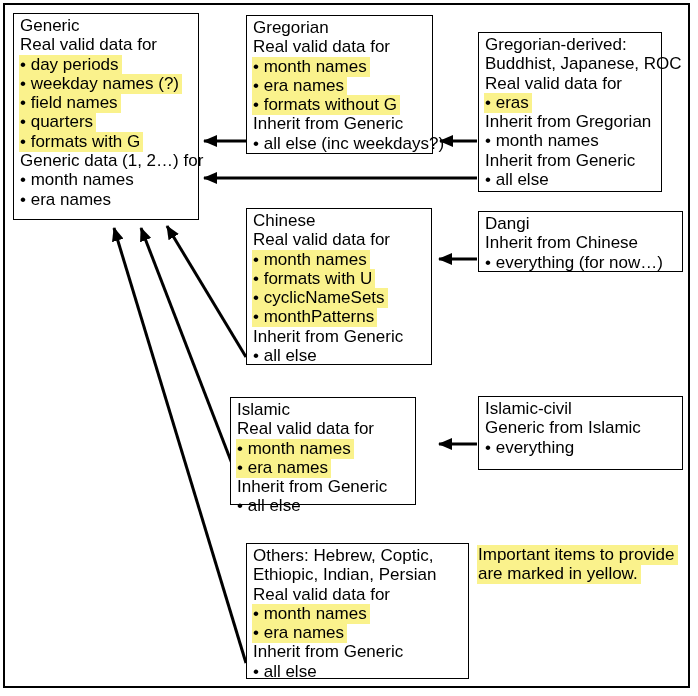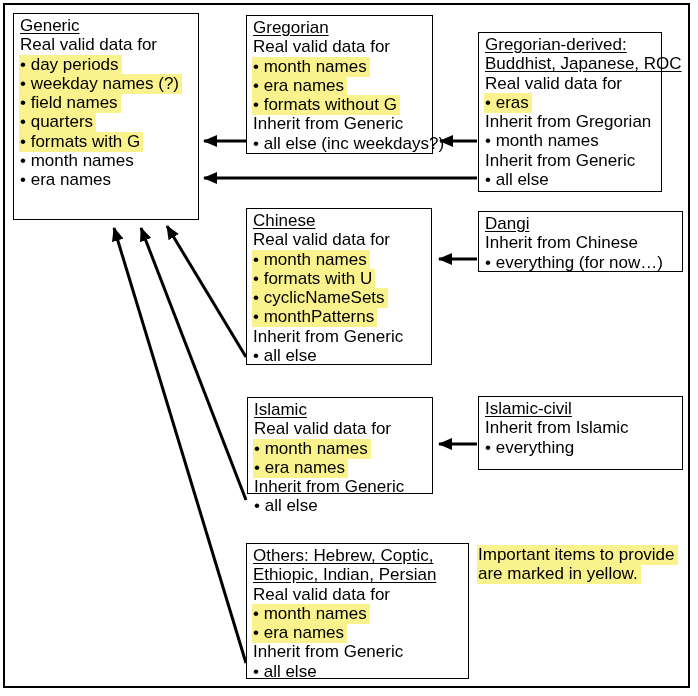--- a/index.html
+++ b/index.html
@@ -34,27 +34,27 @@
   }
   .note{
     position:absolute;
     box-sizing:border-box;
     padding:2px 0;
     line-height:19.3px;
     white-space:nowrap;
   }
   .line{height:19.3px;}
   .hl{padding:0 3px 1px 1px;margin-left:-1px;}
-  .ul{text-decoration:underline;text-underline-offset:2px;}
+  .ul{text-underline-offset:2px;}
   #box-generic          {left:13px;  top:13px;  width:186px; height:207px;}
   #box-gregorian        {left:246px; top:15px;  width:187px; height:139px;}
   #box-gregorian-derived{left:478px; top:32px;  width:184px; height:160px;}
   #box-chinese          {left:246px; top:208px; width:186px; height:157px;}
   #box-dangi            {left:478px; top:211px; width:205px; height:61px;}
-  #box-islamic          {left:247px; top:397px; width:186px; height:97px;}
+  #box-islamic          {left:230px; top:397px; width:186px; height:108px;}
   #box-islamic-civil    {left:478px; top:396px; width:205px; height:74px;}
   #box-others           {left:246px; top:543px; width:223px; height:136px;}
   #note-important       {left:478px; top:543px;}
 </style>
 </head>
 <body>
 
 <div class="canvas">
 
   <svg id="arrows" class="arrows-layer" viewBox="0 0 698 696" aria-hidden="true">
@@ -74,20 +74,21 @@
     </svg>
 
   <div class="box" id="box-generic">
       <div class="line"><span class="ul">Generic</span></div>
       <div class="line"><span>Real valid data for</span></div>
       <div class="line"><span class="hl" style="background: rgb(250, 242, 140);">• day periods</span></div>
       <div class="line"><span class="hl" style="background: rgb(250, 242, 140);">• weekday names (?)</span></div>
       <div class="line"><span class="hl" style="background: rgb(250, 242, 140); margin-top: 32px;">• field names</span></div>
       <div class="line"><span class="hl" style="background: rgb(250, 242, 140);">• quarters</span></div>
       <div class="line"><span class="hl" style="background: rgb(250, 242, 140);">• formats with G</span></div>
+      <div class="line"><span>Generic data (1, 2…) for</span></div>
       <div class="line"><span>• month names</span></div>
       <div class="line"><span>• era names</span></div>
     </div>
 
   <div class="box" id="box-gregorian">
       <div class="line"><span class="ul">Gregorian</span></div>
       <div class="line"><span>Real valid data for</span></div>
       <div class="line"><span class="hl" style="background: rgb(250, 242, 140);">• month names</span></div>
       <div class="line"><span class="hl" style="background: rgb(250, 242, 140);">• era names</span></div>
       <div class="line"><span class="hl" style="background: rgb(250, 242, 140);">• formats without G</span></div>
@@ -127,21 +128,21 @@
       <div class="line"><span class="ul">Islamic</span></div>
       <div class="line"><span>Real valid data for</span></div>
       <div class="line"><span class="hl" style="background: rgb(250, 242, 140);">• month names</span></div>
       <div class="line"><span class="hl" style="background: rgb(250, 242, 140);">• era names</span></div>
       <div class="line"><span>Inherit from Generic</span></div>
       <div class="line"><span>• all else</span></div>
     </div>
 
   <div class="box" id="box-islamic-civil">
       <div class="line"><span class="ul">Islamic-civil</span></div>
-      <div class="line"><span>Inherit from Islamic</span></div>
+      <div class="line"><span>Generic from Islamic</span></div>
       <div class="line"><span>• everything</span></div>
     </div>
 
   <div class="box" id="box-others">
       <div class="line"><span class="ul">Others: Hebrew, Coptic,</span></div>
       <div class="line"><span class="ul">Ethiopic, Indian, Persian</span></div>
       <div class="line"><span>Real valid data for</span></div>
       <div class="line"><span class="hl" style="background: rgb(250, 242, 140);">• month names</span></div>
       <div class="line"><span class="hl" style="background: rgb(250, 242, 140);">• era names</span></div>
       <div class="line"><span>Inherit from Generic</span></div>

